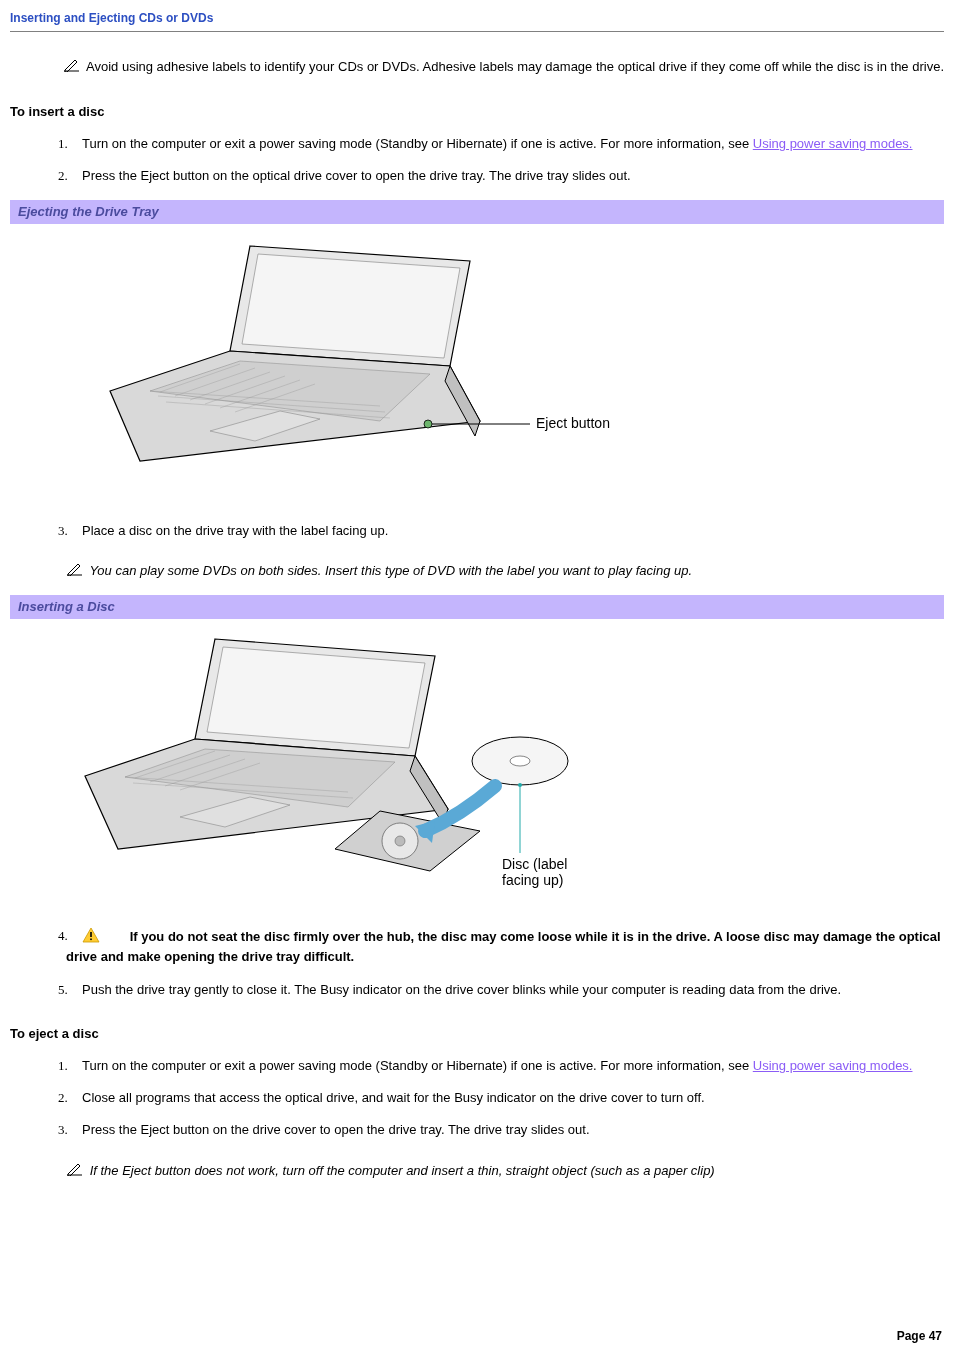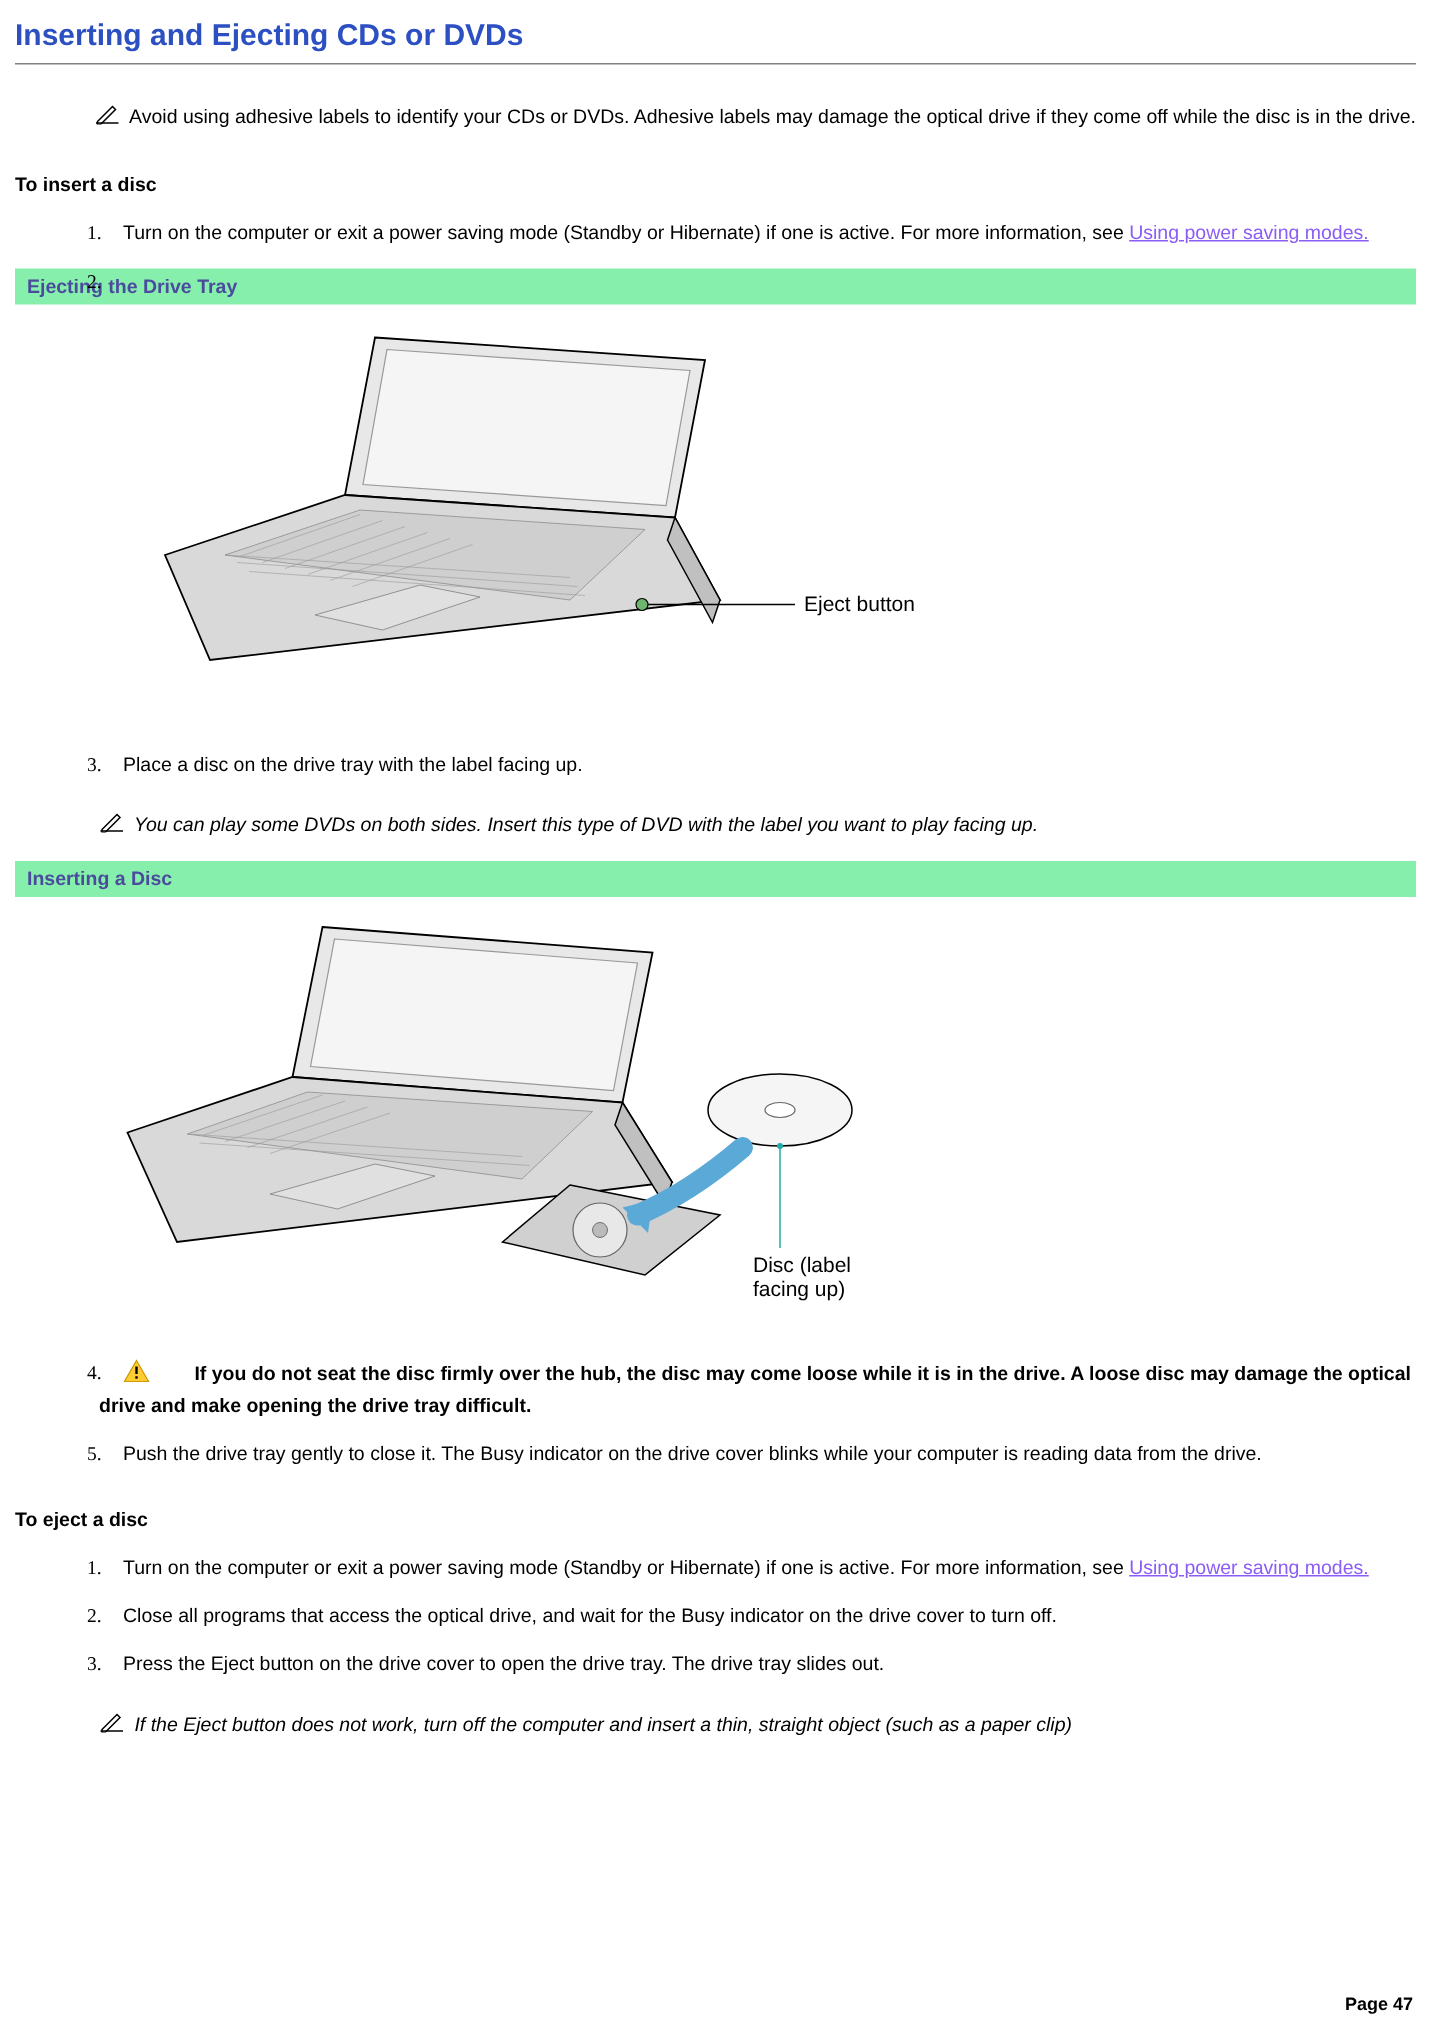--- a/index.html
+++ b/index.html
@@ -6,21 +6,21 @@
       font-family: Verdana, Arial, sans-serif;
       font-size: 13px;
       color: #000;
       margin: 0;
       padding: 10px 10px 0 10px;
       width: 934px;
       line-height: 1.4;
     }
     .main-heading {
       color: #2c4fc2;
-      font-size: 20px;
+      font-size: 12px;
       font-weight: bold;
       padding-bottom: 4px;
       border-bottom: 1px solid #808080;
       margin-bottom: 26px;
     }
     .note-para {
       margin: 0 0 26px 0;
       text-align: right;
     }
     .note-icon {
@@ -46,22 +46,23 @@
       position: absolute;
       left: 48px;
       top: 0;
       font-family: "Times New Roman", serif;
       font-size: 13px;
     }
     a.link {
       color: #8b5cf6;
     }
     .caption-bar {
-      background: #86efac;
+      background: #c4b5fd;
       color: #4b4b9e;
+      font-style: italic;
       font-weight: bold;
       padding: 3px 8px;
       margin: 8px 0 12px 0;
     }
     .figure {
       text-align: left;
       margin: 0 0 26px 0;
       padding-left: 70px;
     }
     .laptop-svg {
@@ -105,20 +106,21 @@
 
 <div class="section-title">To insert a disc</div>
 
 <ol>
   <li>
     <span class="num">1.</span>
     <span>Turn on the computer or exit a power saving mode (Standby or Hibernate) if one is active. For more information, see </span><a href="#" class="link">Using power saving modes.</a>
   </li>
   <li>
     <span class="num">2.</span>
+    <span>Press the Eject button on the optical drive cover to open the drive tray. The drive tray slides out.</span>
   </li>
 </ol>
 
 <div class="caption-bar">Ejecting the Drive Tray</div>
 
 <div class="figure">
   <svg class="laptop-svg" width="560" height="260" viewBox="0 0 560 260">
 
     <polygon points="170,10 390,25 370,130 150,115" fill="#e8e8e8" stroke="#000" stroke-width="1.2"></polygon>
     <polygon points="178,18 380,32 364,122 162,108" fill="#f5f5f5" stroke="#999" stroke-width="0.8"></polygon>

